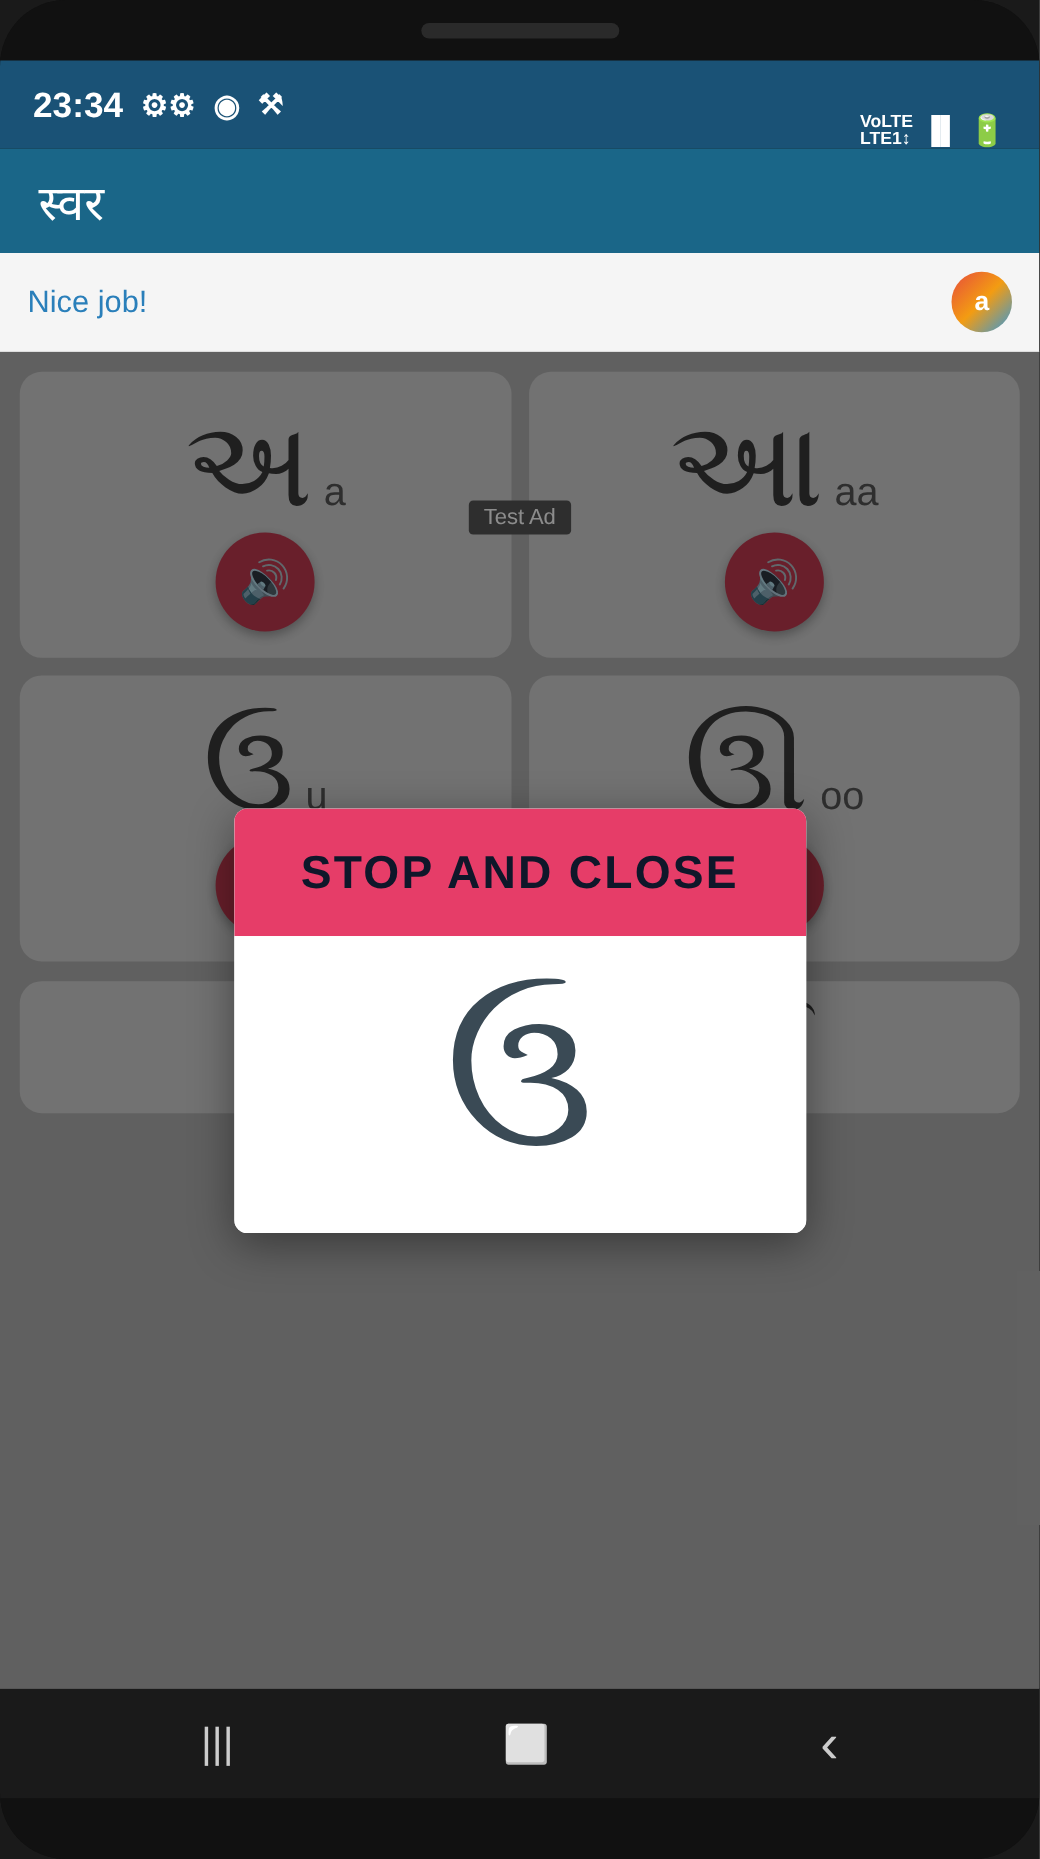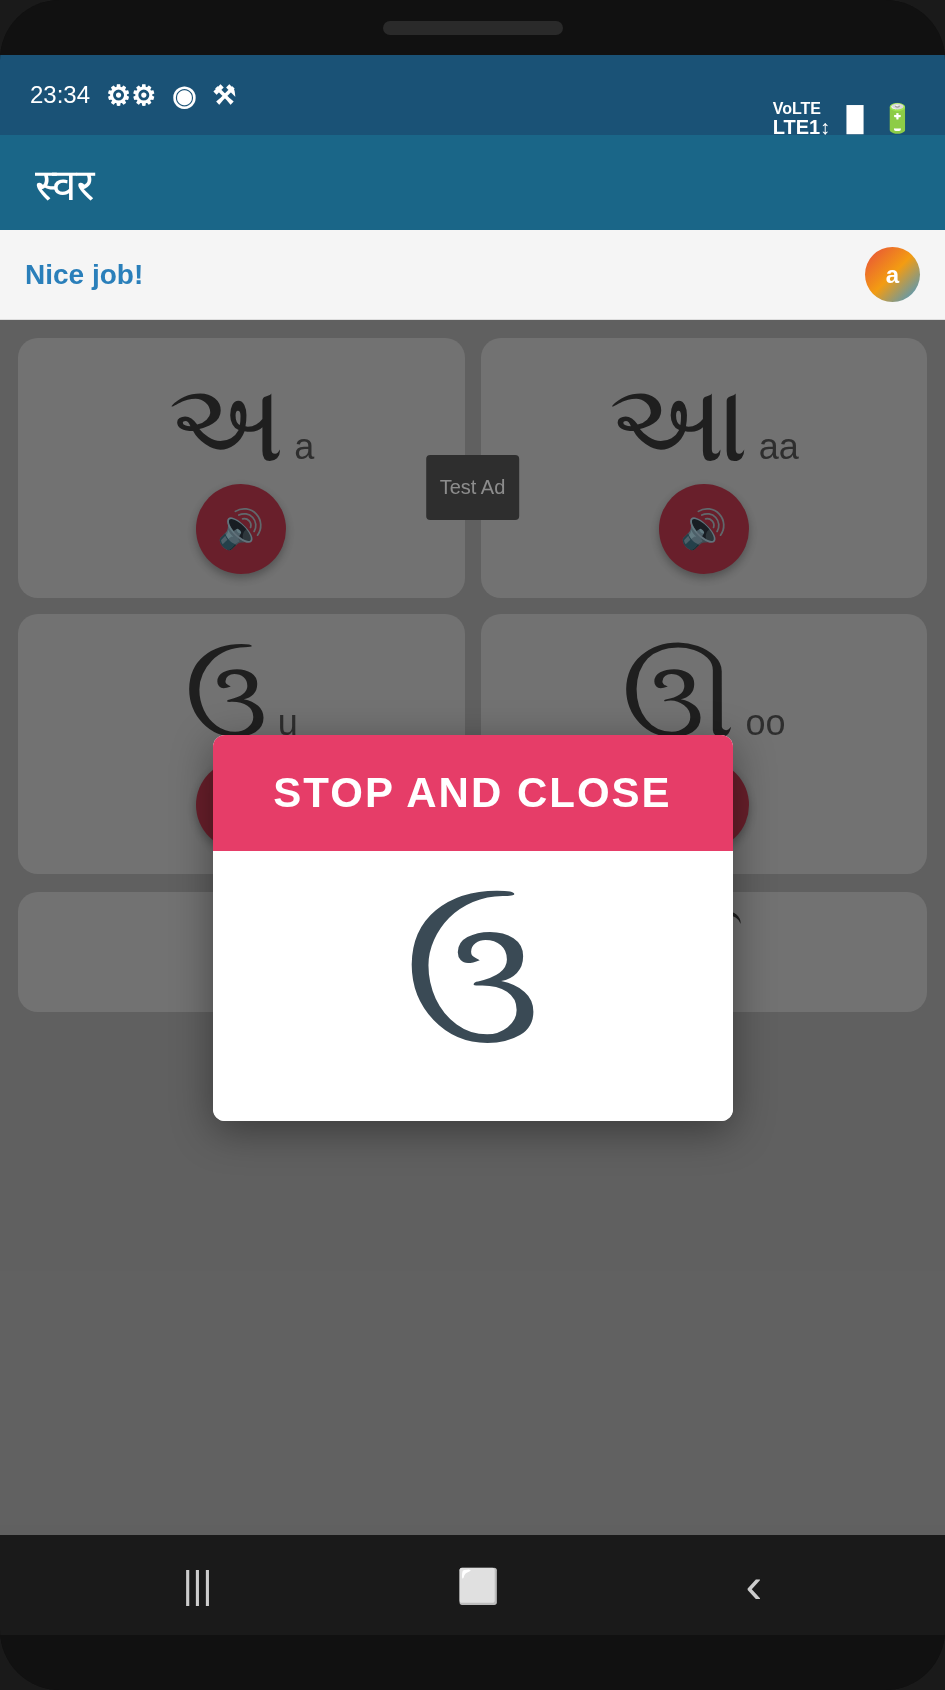--- a/index.html
+++ b/index.html
@@ -53,22 +53,22 @@
       font-weight: 600;
     }
 
     .status-left {
       display: flex;
       align-items: center;
       gap: 16px;
     }
 
     .status-time {
-      font-size: 24px;
-      font-weight: normal;
+      font-size: 32px;
+      font-weight: bold;
     }
 
     .status-right {
       display: flex;
       align-items: center;
       gap: 8px;
       font-size: 22px;
       margin-top: 47px;
     }
 
@@ -105,29 +105,29 @@
     }
 
     .ad-label {
       position: absolute;
       top: 225px;
       left: 50%;
       transform: translateX(-50%);
       background: #555;
       color: white;
       font-size: 20px;
-      padding: 21px 14px;
+      padding: 4px 14px;
       border-radius: 4px;
       z-index: 5;
     }
 
     .ad-nice {
       color: #2a7fba;
       font-size: 28px;
-      font-weight: 700;
+      font-weight: 400;
     }
 
     .ad-text {
       color: #444;
       font-size: 26px;
       flex: 1;
       text-align: center;
     }
 
     .ad-icon {
@@ -242,21 +242,21 @@
       box-shadow: 0 10px 40px rgba(0,0,0,0.4);
     }
 
     .modal-header {
       background: #e63d68;
       padding: 34px 30px;
       text-align: center;
     }
 
     .modal-header-text {
-      color: #ffffff;
+      color: #0f172a;
       font-size: 42px;
       font-weight: bold;
       letter-spacing: 2px;
     }
 
     .modal-body {
       background: white;
       padding: 40px 30px 50px;
       display: flex;
       align-items: center;
@@ -309,21 +309,21 @@
   <div class="status-bar">
     <div class="status-left">
       <span class="status-time">23:34</span>
       <span class="icon-gear" style="font-size:28px;">⚙</span>
       <span style="font-size:28px;">◉</span>
       <span style="font-size:26px;">⚒</span>
     </div>
     <div class="status-right">
       <div class="vol-lte">
         <div style="font-size:16px;line-height:1;">VoLTE</div>
-        <div style="font-size:20px;line-height:1;">LTE1↕</div>
+        <div style="font-size:16px;line-height:1;">LTE1↕</div>
       </div>
       <span style="font-size:24px;">▐▌</span>
       <span style="font-size:28px;">🔋</span>
     </div>
   </div>
 
   <div class="app-header">
     <span class="app-title">स्वर</span>
   </div>
 

